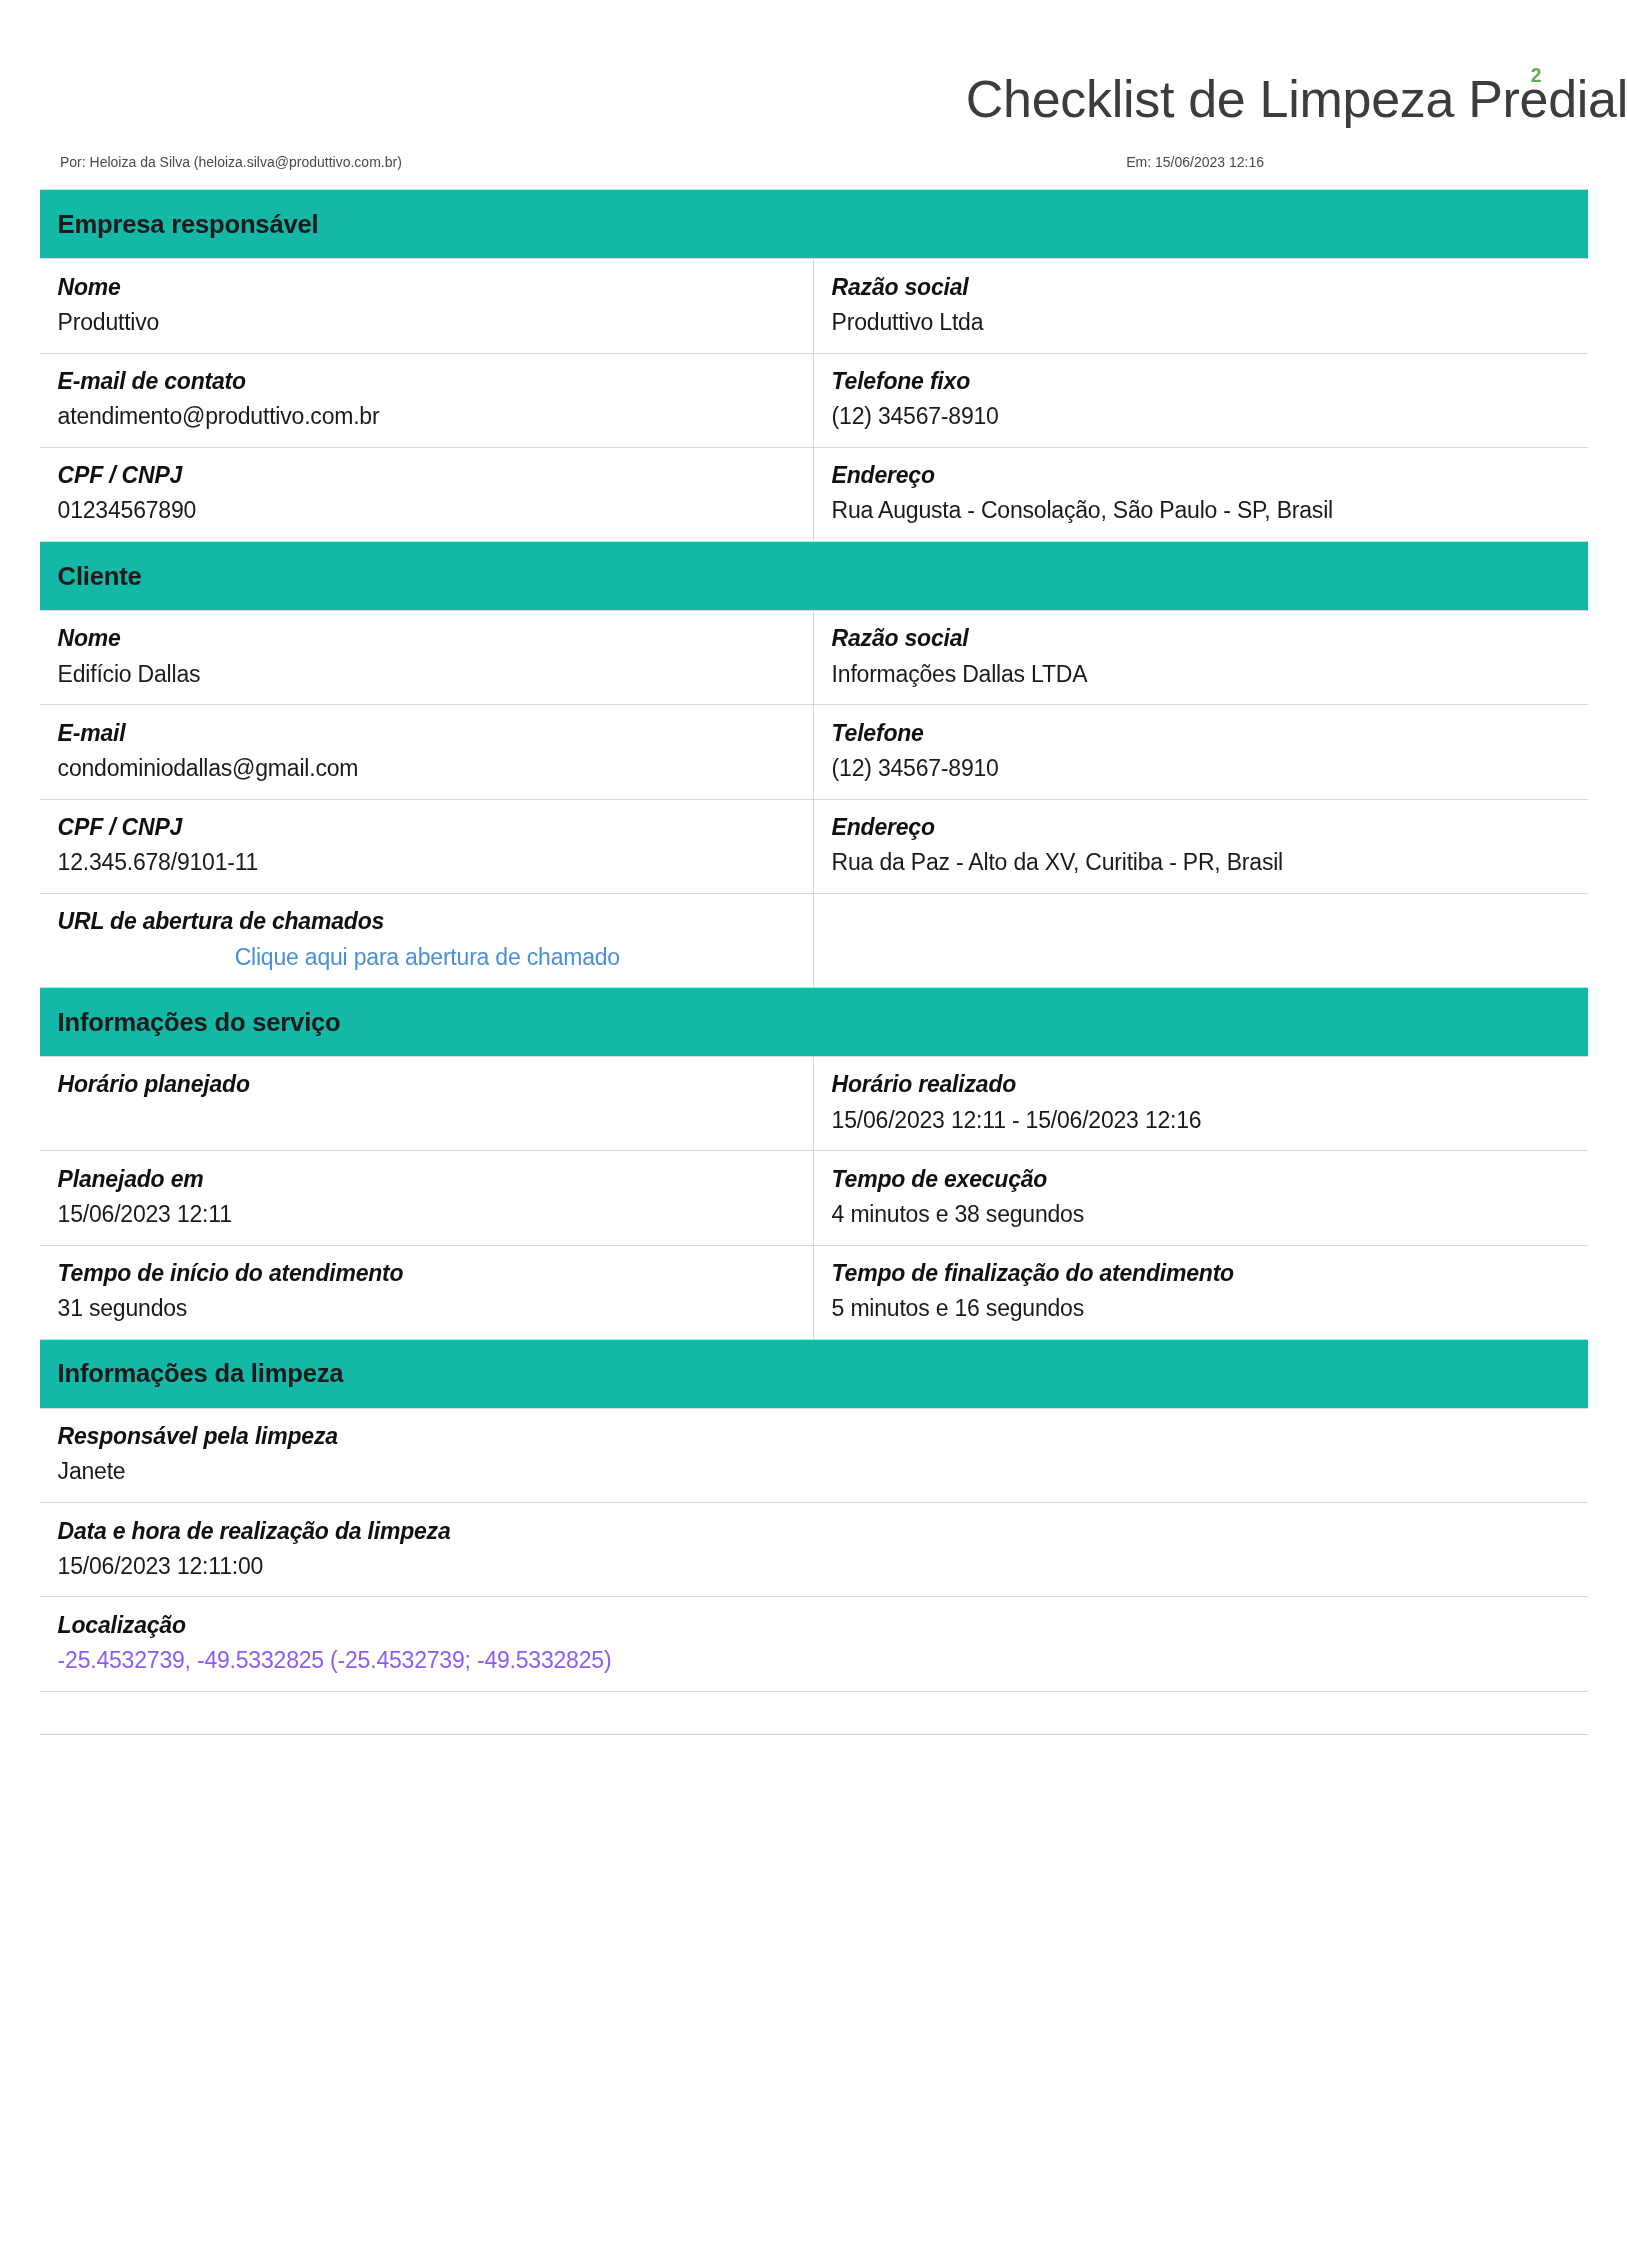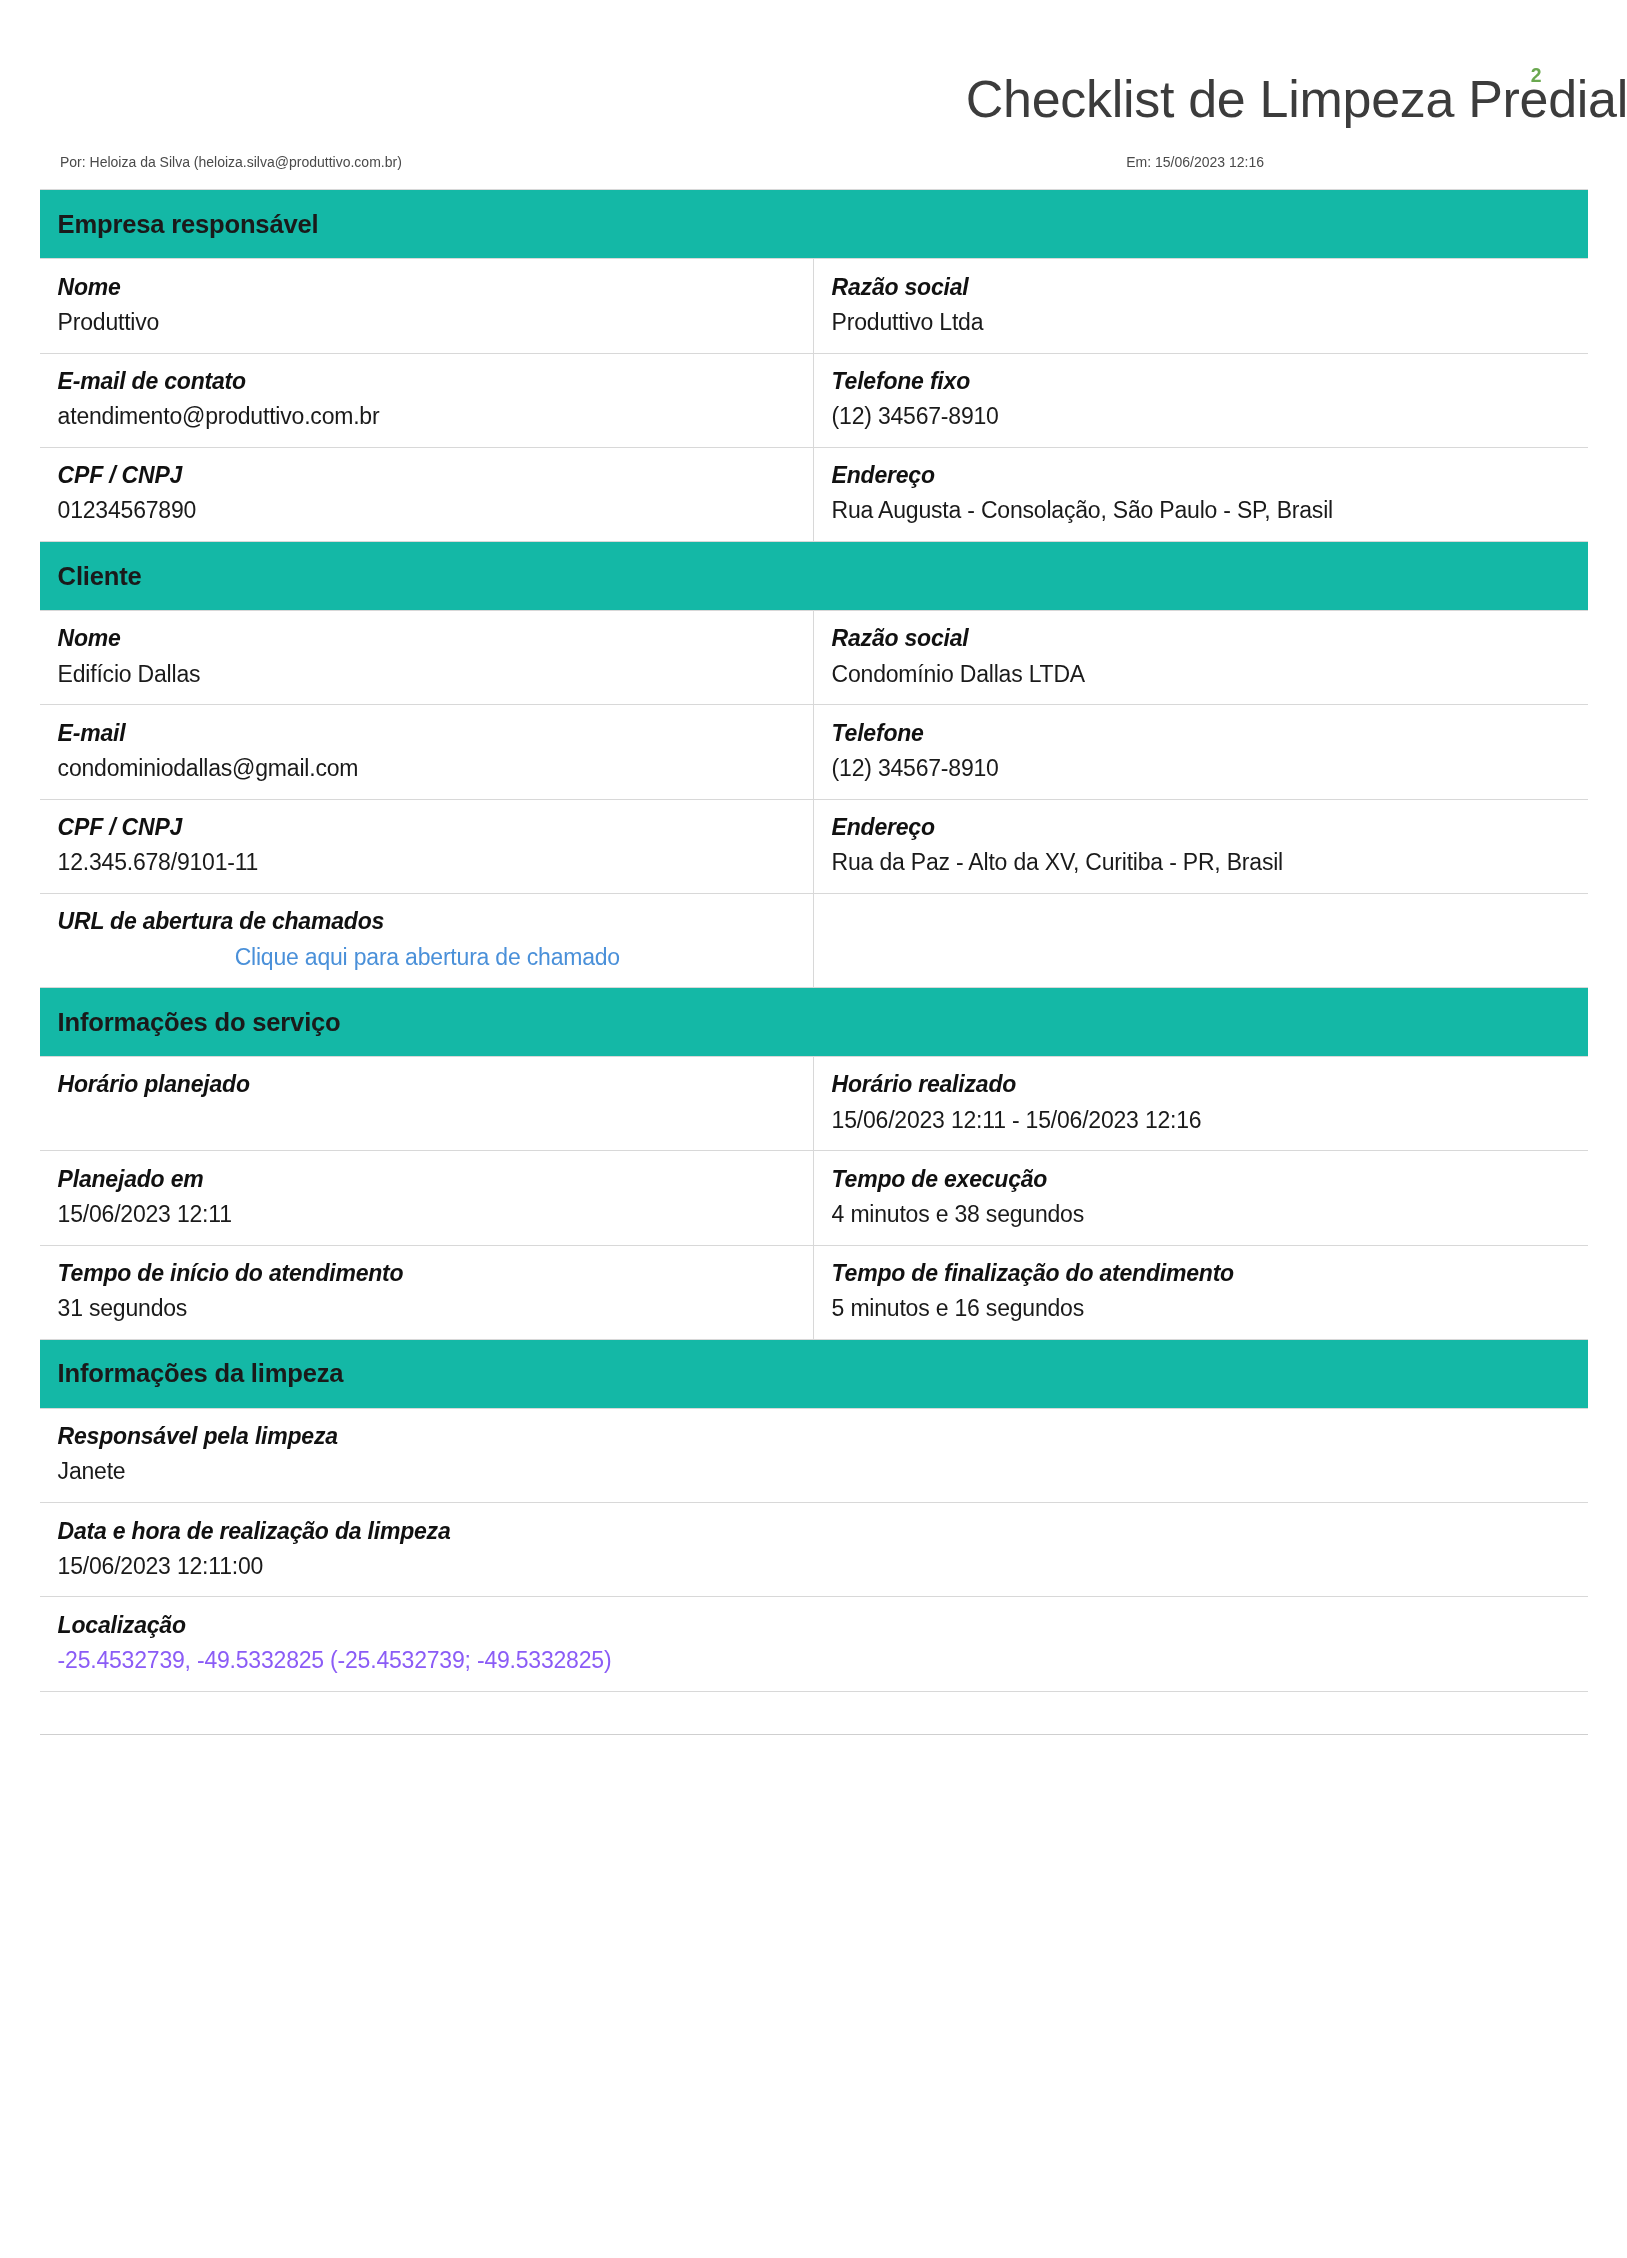--- a/index.html
+++ b/index.html
@@ -165,21 +165,21 @@
 
     <div class="section-header">Cliente</div>
 
     <div class="row">
       <div class="cell left">
         <div class="cell-label">Nome</div>
         <div class="cell-value">Edifício Dallas</div>
       </div>
       <div class="cell">
         <div class="cell-label">Razão social</div>
-        <div class="cell-value">Condomínio Dallas LTDA</div>
+        <div class="cell-value">Informações Dallas LTDA</div>
       </div>
     </div>
 
     <div class="row">
       <div class="cell left">
         <div class="cell-label">E-mail</div>
         <div class="cell-value">condominiodallas@gmail.com</div>
       </div>
       <div class="cell">
         <div class="cell-label">Telefone</div>

